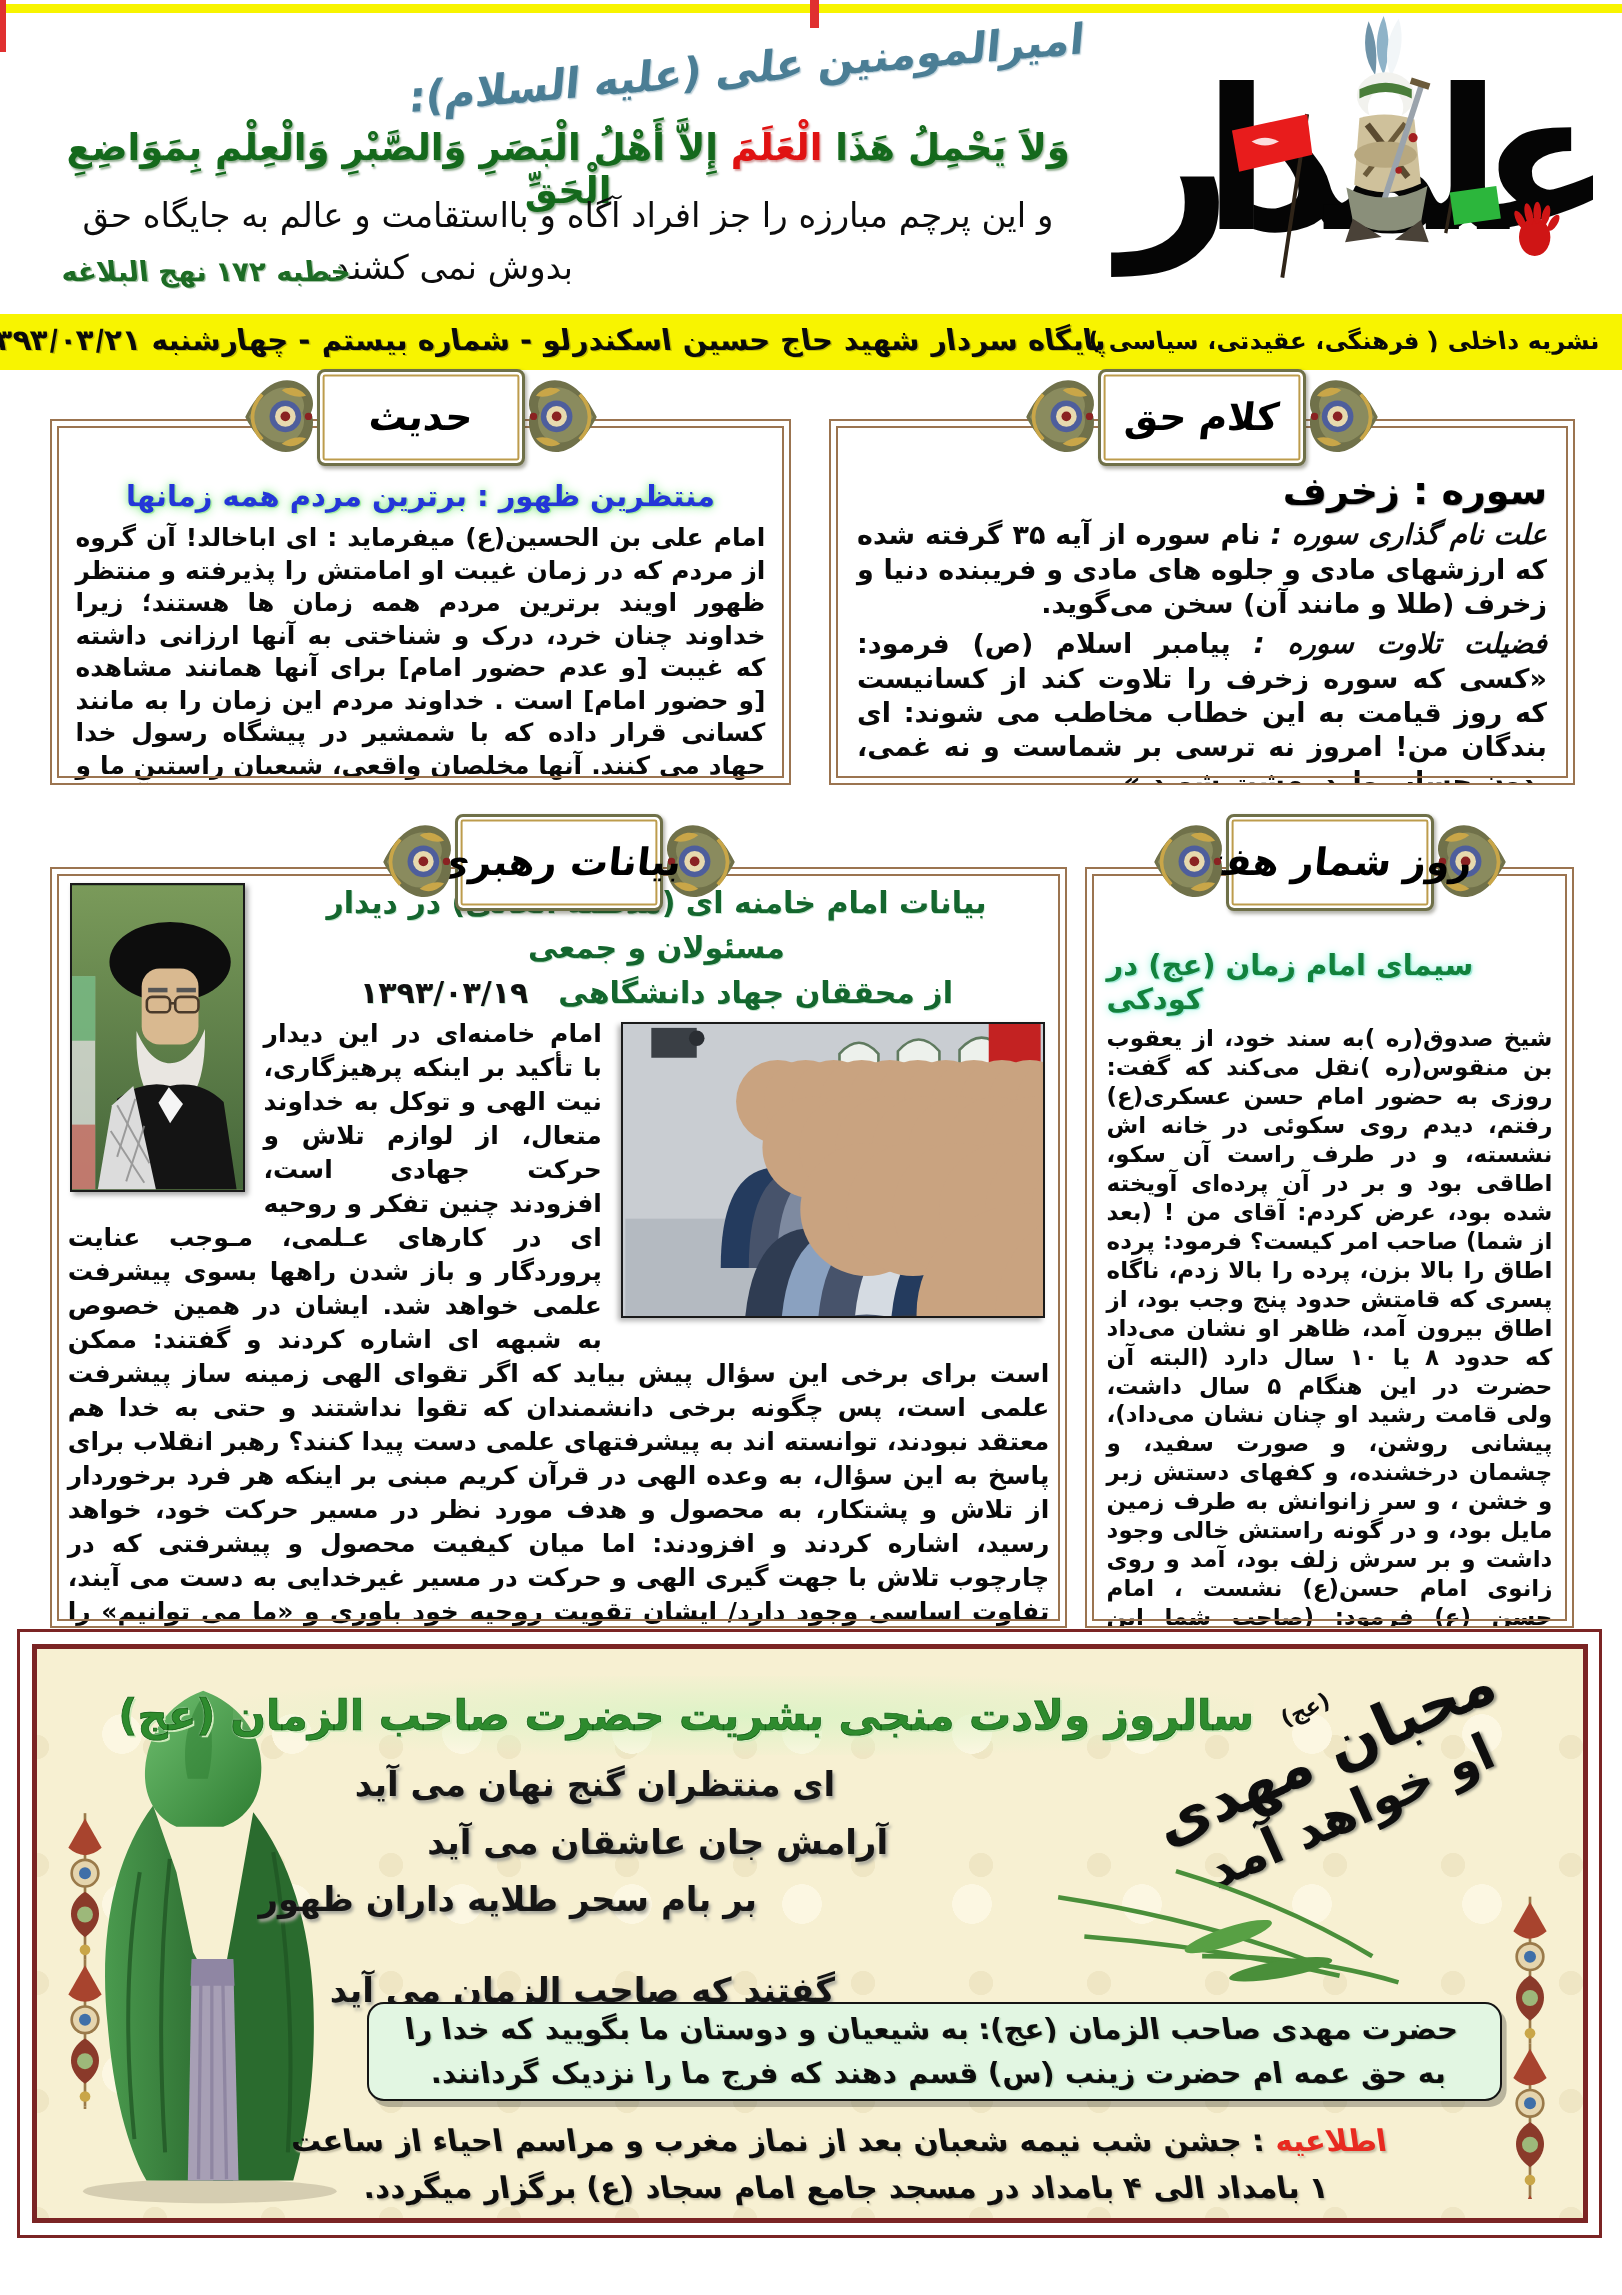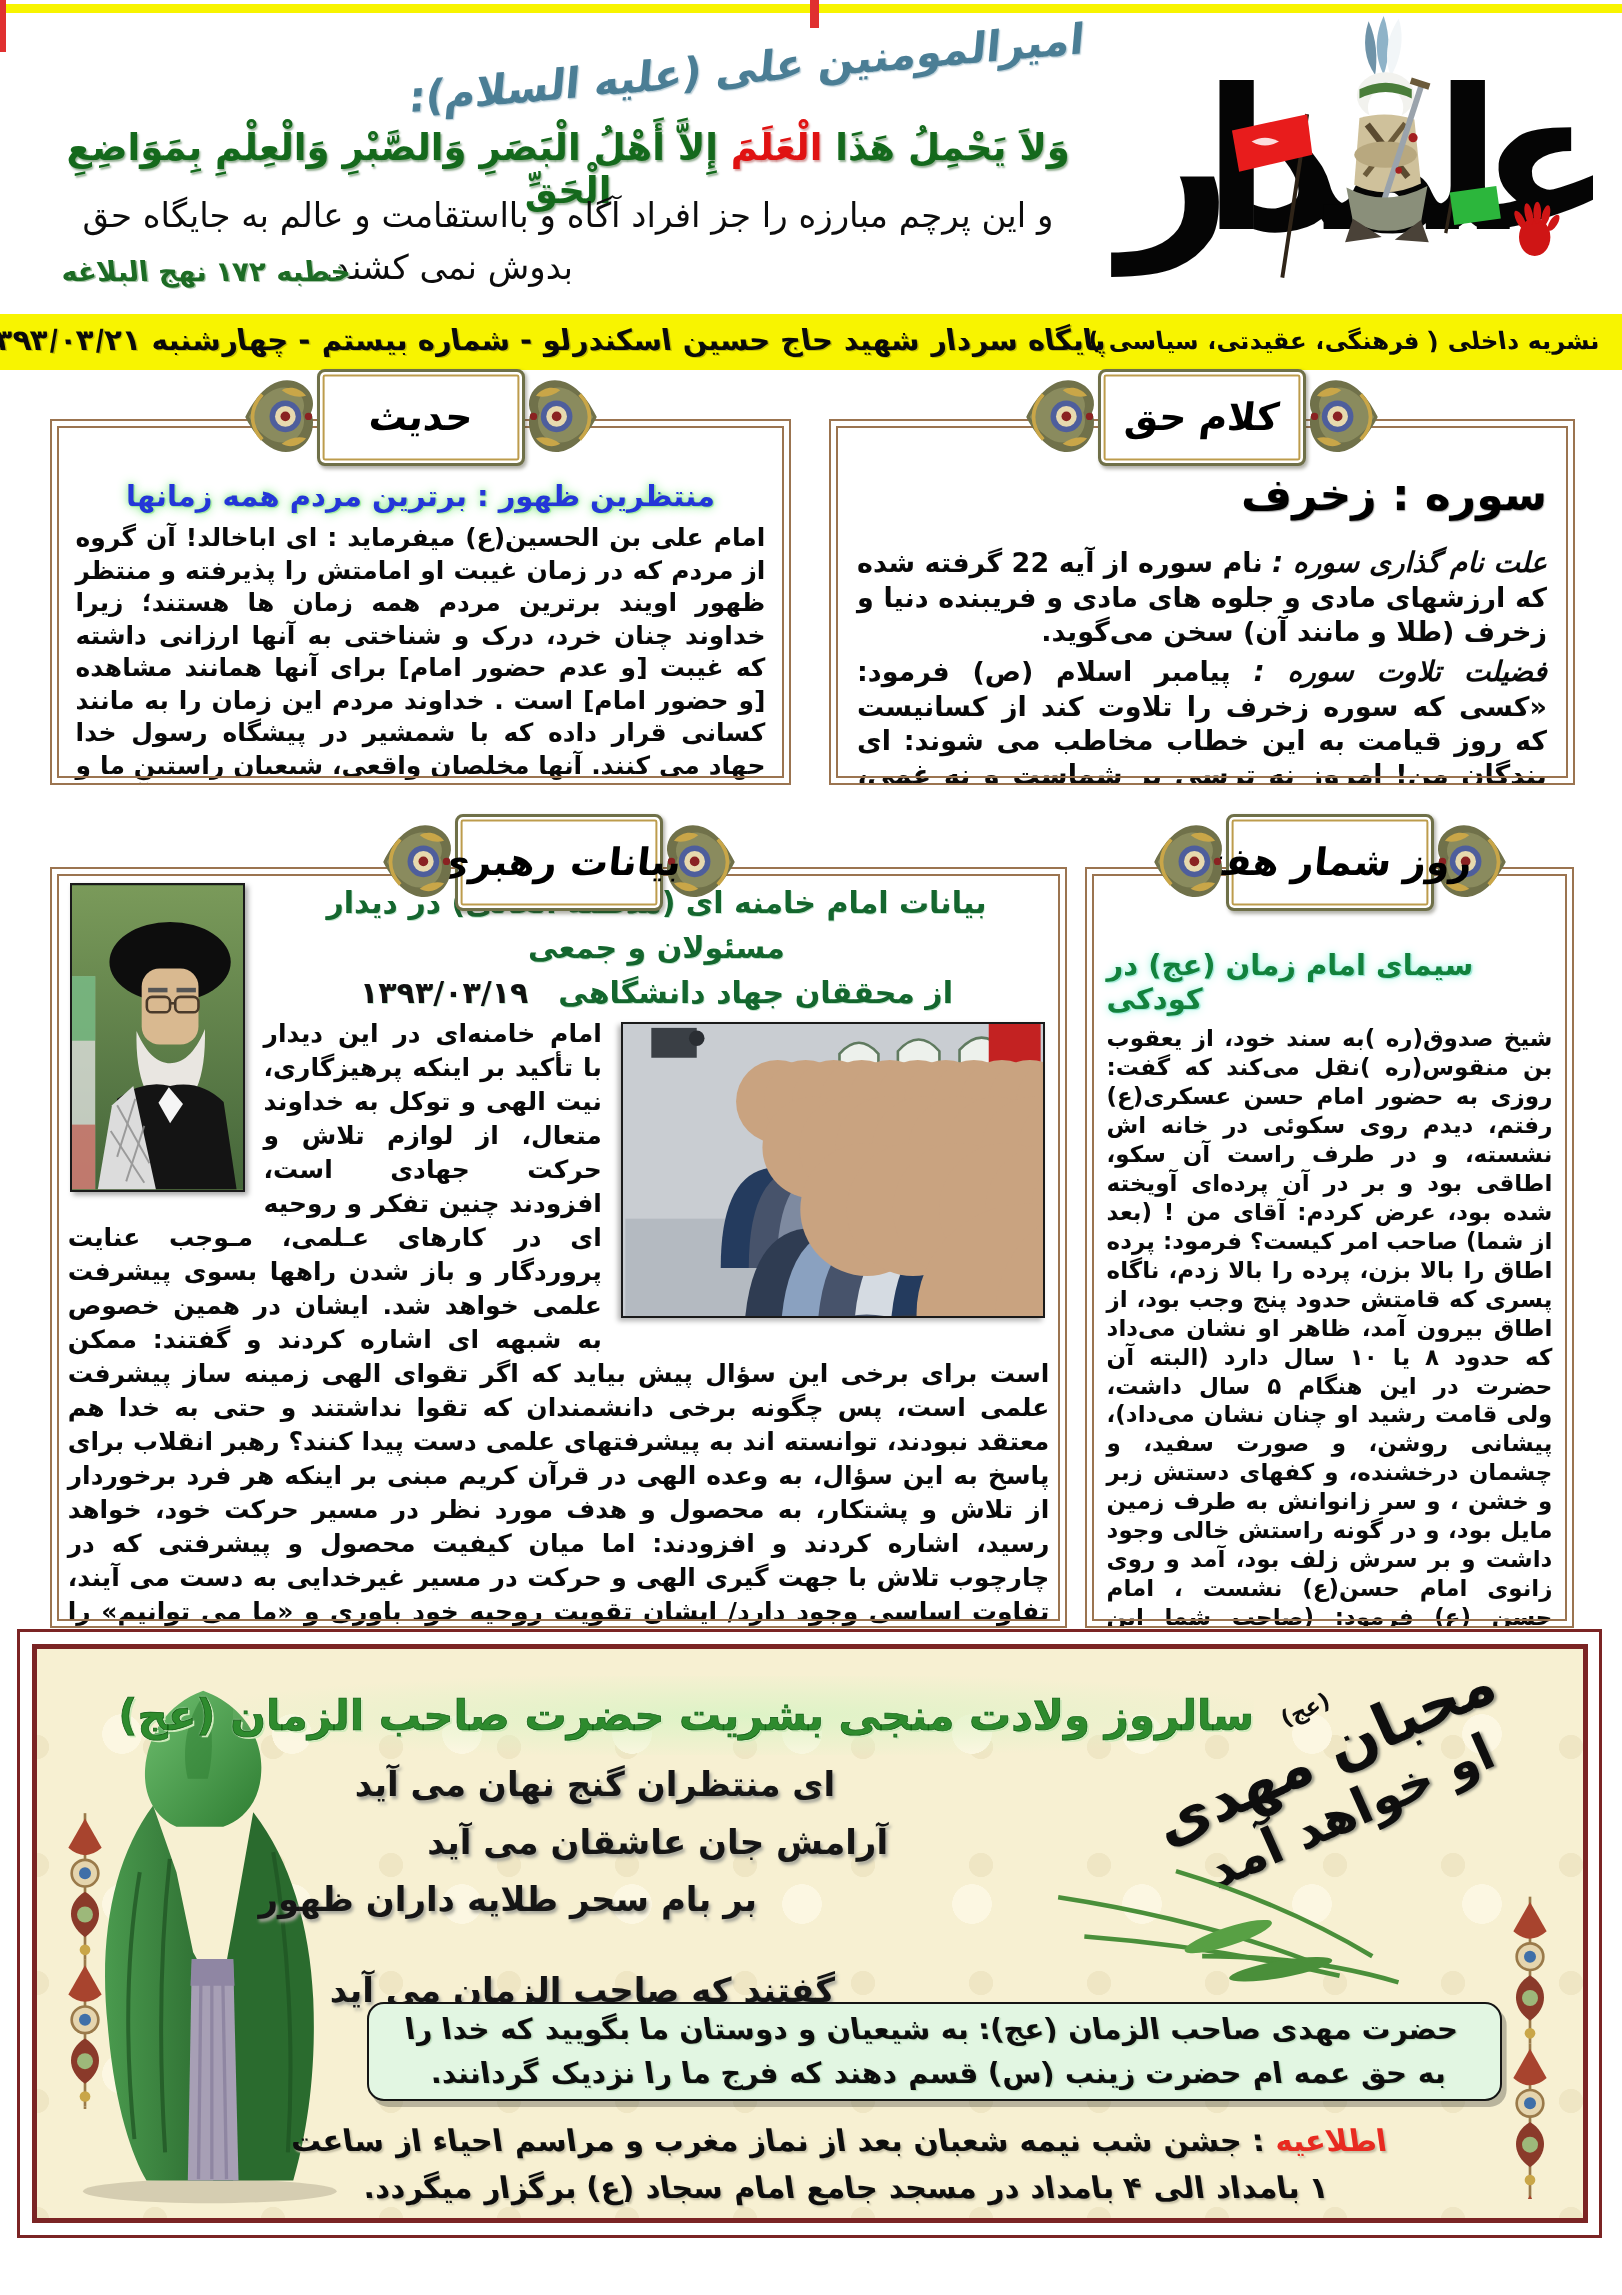--- a/index.html
+++ b/index.html
@@ -53,21 +53,21 @@
     box-shadow: inset 0 0 0 2.6px #fff, inset 0 0 0 4.6px #bd9c4c, 2px 2.6px 3.9px rgba(60,60,40,.4);
     display:flex; align-items:center; justify-content:center; flex:0 0 auto; }
   .c-panel span { font-size:38px; font-weight:bold; color:#000; transform:skewX(-6deg); white-space:nowrap; }
 
   .hadith-content { position:relative; padding:58px 23.6px 6.5px; height:100%; overflow:hidden; }
   .hadith-sub { text-align:center; font-size:29px; font-weight:bold; color:#2436d8; margin-bottom:9.2px;
     text-shadow:0 0 10.5px #86e886, 0 0 5.2px #bdf3bd, 1.3px 1.3px 0.7px #9fe89f; }
   .hadith-body { font-size:25px; font-weight:bold; line-height:1.3; text-align:justify; color:#0a0a0a; }
 
   .kalam-content { position:relative; padding:48px 26px 6.5px; height:100%; overflow:hidden; }
-  .surah-title { font-size:44px; font-weight:bold; color:#000; margin-bottom:25px; text-shadow:0.7px 1.3px 1.3px #9a9a9a; }
+  .surah-title { font-size:38px; font-weight:bold; color:#000; margin-bottom:4px; text-shadow:0.7px 1.3px 1.3px #9a9a9a; }
   .kp { font-size:27px; font-weight:bold; line-height:1.27; text-align:justify; color:#0a0a0a; margin-bottom:5.2px; }
   .kp .lbl { font-size:28px;font-style:italic; }
 
   .leader-content { position:relative; padding:10.5px 15.7px 6.5px; height:100%; overflow:hidden; }
   .kh-photo { float:left; width:175px; height:309px; margin:3.9px 18.3px 10.5px 2.6px; border:2px solid #1a1a1a;
     box-shadow:2.6px 3.3px 5.2px rgba(0,0,0,.35); background:#5a7a45; }
   .kh-photo svg { width:100%; height:100%; display:block; }
   .leader-headline { text-align:center; color:#14662e; font-size:30px; font-weight:bold; line-height:1.5;
     margin-bottom:2.6px; text-shadow:0.7px 0.7px 0 #bfe3cb; }
   .leader-date { color:#101010; margin-right:30px; }
@@ -228,21 +228,21 @@
   <div class="obox box-hadith">
     <div class="hadith-content">
       <div class="hadith-sub">منتظرین ظهور : برترین مردم همه زمانها</div>
       <div class="hadith-body"><span>امام علی بن الحسین(ع) میفرماید : ای اباخالد! آن گروه از مردم که در زمان غیبت او امامتش را پذیرفته و منتظر ظهور اویند برترین مردم همه زمان ها هستند؛ زیرا خداوند چنان خرد، درک و شناختی به آنها ارزانی داشته که غیبت [و عدم حضور امام] برای آنها همانند مشاهده [و حضور امام] است . خداوند مردم این زمان را به مانند کسانی قرار داده که با شمشیر در پیشگاه رسول خدا جهاد می کنند. آنها مخلصان واقعی، شیعیان راستین ما و دعوت کنندگان به سوی دین خدا در پنهان و آشکار هستند.</span></div>
     </div>
   </div>
 
   <div class="obox box-kalam">
     <div class="kalam-content">
       <div class="surah-title">سوره : زخرف</div>
-      <div class="kp"><span class="lbl">علت نام گذاری سوره :</span><span> نام سوره از آیه 22 گرفته شده که ارزشهای مادی و جلوه های مادی و فریبنده دنیا و زخرف (طلا و مانند آن) سخن می‌گوید.</span></div>
+      <div class="kp"><span class="lbl">علت نام گذاری سوره :</span><span> نام سوره از آیه ۳۵ گرفته شده که ارزشهای مادی و جلوه های مادی و فریبنده دنیا و زخرف (طلا و مانند آن) سخن می‌گوید.</span></div>
       <div class="kp"><span class="lbl">فضیلت تلاوت سوره :</span><span> پیامبر اسلام (ص) فرمود: «کسی که سوره زخرف را تلاوت کند از کسانیست که روز قیامت به این خطاب مخاطب می شوند: ای بندگان من! امروز نه ترسی بر شماست و نه غمی، بدون حساب وارد بهشت شوید.»</span></div>
     </div>
   </div>
 
   <div class="obox box-leader">
     <div class="leader-content">
       <div class="kh-photo">
         <svg viewBox="0 0 265 470">
           <defs>
               <linearGradient id="gGreen" x1="0" y1="0" x2="0" y2="1">

